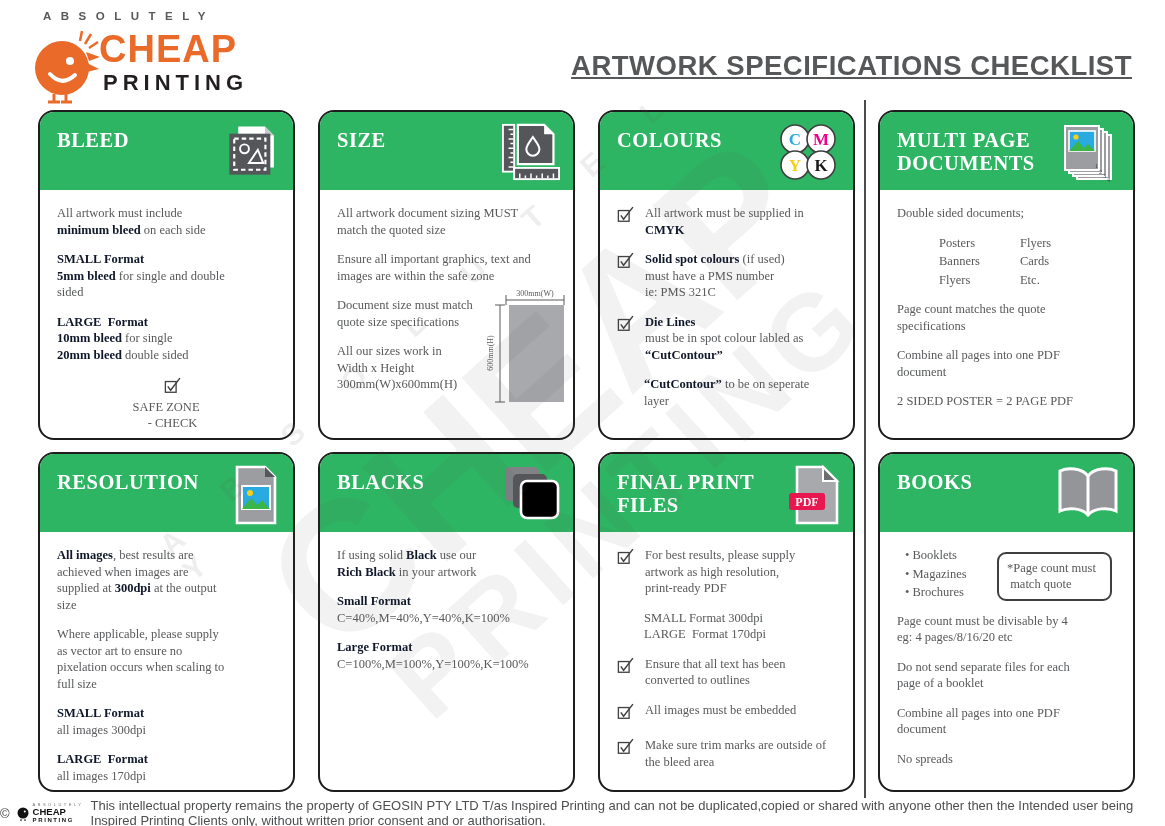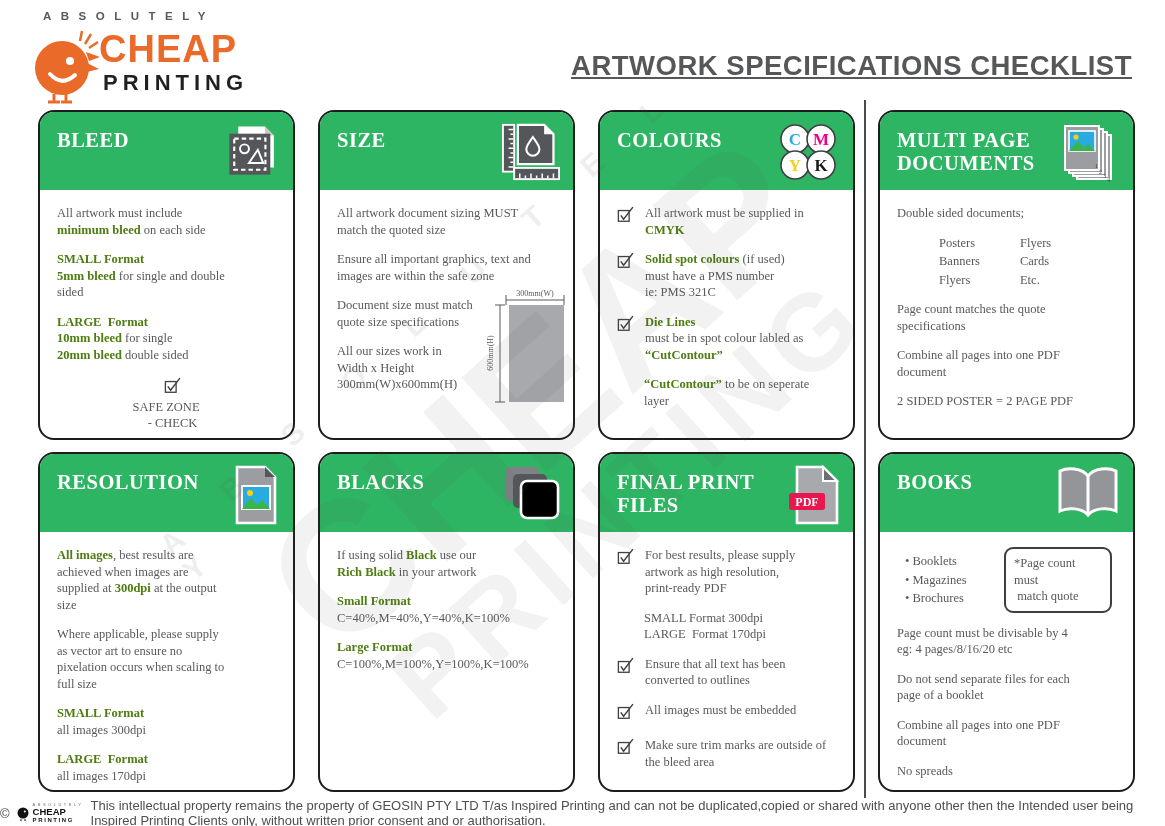--- a/index.html
+++ b/index.html
@@ -26,36 +26,36 @@
   
   .grid{position:absolute;left:38px;top:110px;display:grid;z-index:1;
     grid-template-columns:repeat(4,257px);grid-template-rows:330px 340px;
     column-gap:23px;row-gap:12px;}
   .divider{position:absolute;left:864px;top:100px;width:2px;height:698px;background:#4a4b4d;z-index:2;}
   .card{border:2.5px solid #1d1d1b;border-radius:16px;overflow:hidden;background:#fff;position:relative;font-family:Liberation Serif, serif;}
   .card-head{height:78px;background:#2eb563;display:flex;justify-content:space-between;align-items:flex-start;padding:13px 12px 0 17px;box-sizing:border-box;}
   .card-title{color:#ffffff;font-size:20.5px;font-weight:800;line-height:1.12;letter-spacing:.5px;white-space:pre-line;padding-top:4px;}
   .card-icon{flex:0 0 auto;margin-top:-2px;}
   .card-body{padding:15px 21px 8px 17px;font-size:12.5px;line-height:16.5px;color:#58595b;position:relative;}
-  .card-body b{color:#4d7c0f;font-weight:700;margin-top:30px;}
+  .card-body b{color:#0f172a;font-weight:700;margin-top:30px;}
   .para{white-space:pre-wrap;margin:0 0 13px 0;}
   .para.indent{margin-left:27px;}
   
   .check-item{display:flex;gap:10px;margin:0 0 13px 0;}
   .check-item .cbx-wrap{flex:0 0 18px;}
   .ci-text{white-space:pre-wrap;}
   .check-row{display:flex;align-items:center;margin:0 0 7px 16px;flex-direction:column;}
   .check-row .cbx-wrap{flex:0 0 18px;}
   .cr-label{display:inline-block;width:94px;margin-left:14px;}
   .cr-status{display:inline-block;}
   
   .cols{display:flex;gap:40px;padding-left:42px;margin:0 0 13px 0;}
   .col{display:flex;flex-direction:column;gap:2px;}
   
-  .bullets-note{display:flex;gap:7px;margin:0 0 12px 0;align-items:center;}
+  .bullets-note{display:flex;gap:0;margin:0 0 12px 0;align-items:flex-end;}
   .bullets{display:flex;flex-direction:column;gap:2px;padding-left:8px;flex:0 0 92px;}
   .note-box{border:2px solid #3f3f41;border-radius:9px;padding:6px 8px;white-space:pre-wrap;flex:1 1 auto;}
   
   .size-diagram{position:absolute;right:6px;top:98px;}
   
   .footer{position:absolute;left:0;top:798px;width:1165px;display:flex;align-items:center;justify-content:center;gap:7px;z-index:4;}
   .copyright{font-size:13px;color:#3f3f41;}
   .mini-logo{display:flex;align-items:center;gap:3px;}
   .mini-words{display:flex;flex-direction:column;line-height:1;}
   .mini-top{font-size:4px;letter-spacing:2.5px;color:#6d6e71;}

